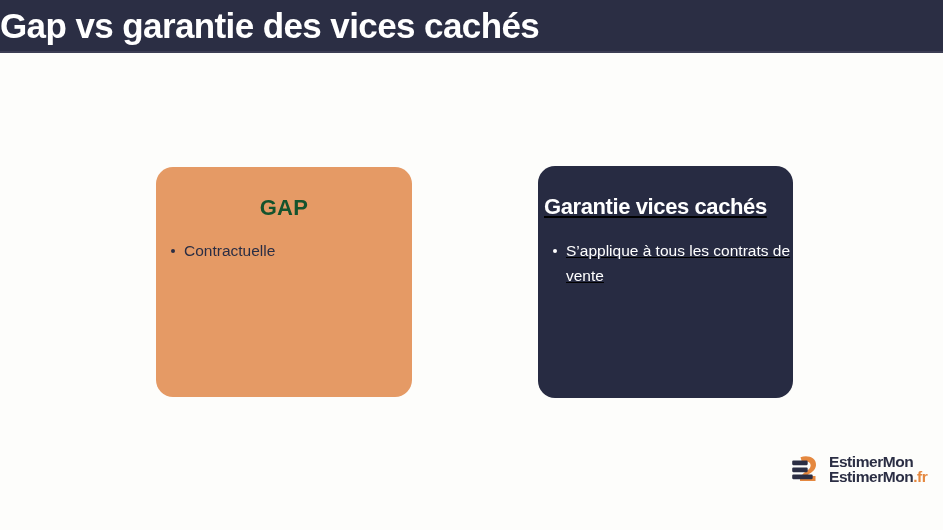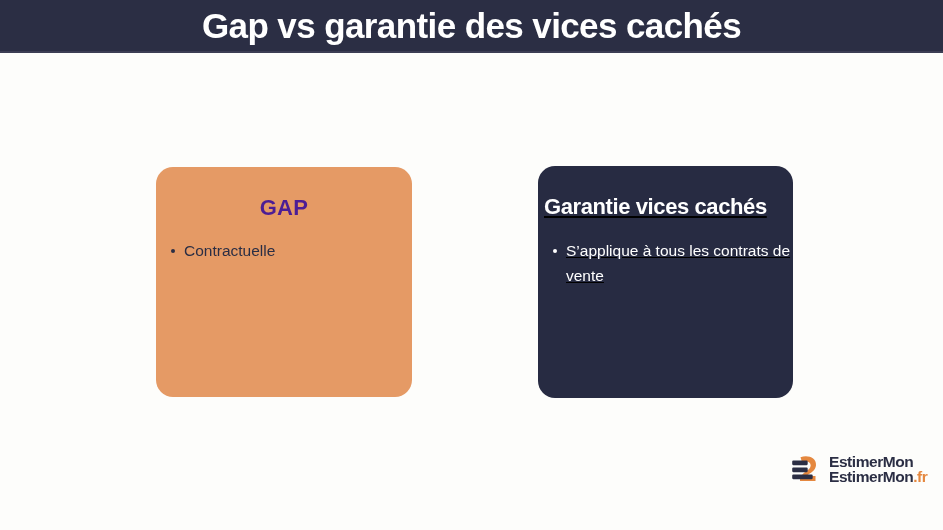--- a/index.html
+++ b/index.html
@@ -19,21 +19,21 @@
   
   .header-band {
     position: absolute;
     left: 0;
     top: 0;
     width: 943px;
     height: 53px;
     background: #2b2e44;
     display: flex;
     align-items: center;
-    justify-content: center;
+    justify-content: flex-start;
     box-sizing: border-box;
   }
   .header-band::after {
     content: "";
     position: absolute;
     left: 0;
     bottom: 0;
     width: 100%;
     height: 2px;
     background: #4a4d63;
@@ -82,21 +82,21 @@
   }
 
   .card-title {
     font-size: 22px;
     font-weight: bold;
     line-height: 1.15;
     margin: 0;
     white-space: nowrap;
   }
   .card-gap .card-title {
-    color: #4c1d95;
+    color: #14532d;
     text-align: center;
     padding: 28px 0 0 0;
     letter-spacing: 0.3px;
   }
   .card-garantie .card-title {
     color: #ffffff;
     text-align: left;
     padding: 28px 0 0 6px;
     letter-spacing: -0.4px;
   }

